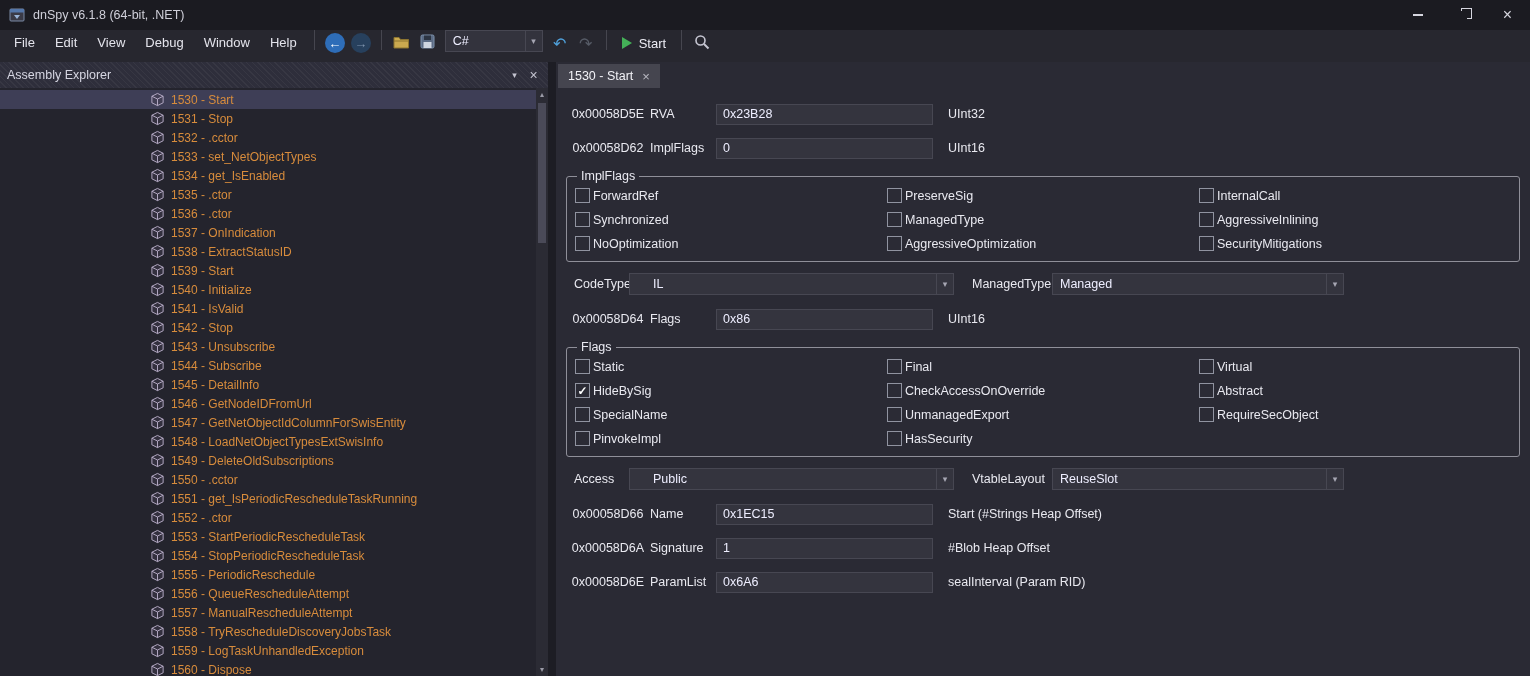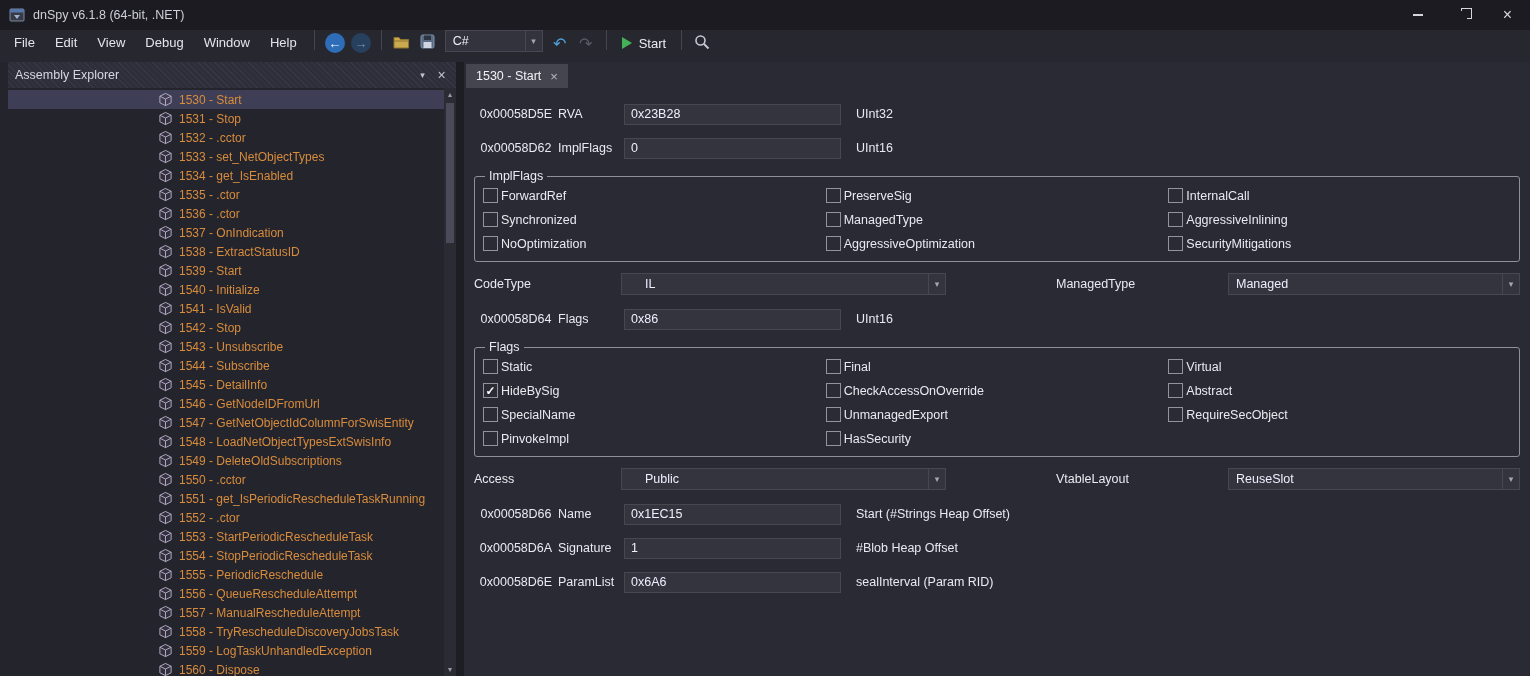--- a/index.html
+++ b/index.html
@@ -35,21 +35,21 @@
   .combo-toolbar .val { flex:1; display:flex; align-items:center; padding-left:7px; color:#eef; }
   .combo-toolbar .arr { width:17px; border-left:1px solid #474752; display:flex; align-items:center; justify-content:center; color:#a6a6b2; font-size:9px; }
   .undo-glyph { color:#4f9fd8; font-size:16px; }
   .redo-glyph { color:#565b66; font-size:16px; }
   .start-btn { display:flex; align-items:center; gap:7px; padding:0 8px; height:26px; }
   .play-tri { width:0; height:0; border-left:10px solid #44b158; border-top:6px solid transparent; border-bottom:6px solid transparent; }
   .start-label { font-size:13px; color:#ececf4; }
 
   
   .main { flex:1; display:flex; min-height:0; }
-  .left-panel { width:456px; flex:none; display:flex; flex-direction:column; background:#24242d;padding-left:8px; }
+  .left-panel { width:548px; flex:none; display:flex; flex-direction:column; background:#24242d; }
   .splitter { width:8px; flex:none; background:#1d1d24; }
   .right-panel { flex:1; display:flex; flex-direction:column; background:#2a2a34; min-width:0; }
 
   
   .panel-header { height:26px; flex:none; background:#2e2e3b;
     background-image:repeating-linear-gradient(45deg, rgba(255,255,255,0.045) 0 1px, transparent 1px 4px);
     display:flex; align-items:center; padding:0 5px 0 7px; font-size:12.5px; color:#d6d6e2; }
   .panel-header .hdr-title { flex:1; }
   .hdr-btn { width:19px; height:20px; display:flex; align-items:center; justify-content:center; color:#c3c3cf; }
   .hdr-caret { font-size:9px; }
@@ -76,21 +76,21 @@
   .textbox { width:217px; height:21px; flex:none; background:#34343e; border:1px solid #474752; color:#eef; font-size:12.5px; padding:8px 6px; font-family:inherit; outline:none; }
   .f-type { margin-left:15px; white-space:nowrap; }
 
   fieldset.group { border:1px solid #8f8f99; border-radius:3px; margin:2px 0 6px 0; padding:1px 8px 6px 8px; }
   fieldset.group legend { font-size:12.5px; color:#eaeaf2; padding:0 4px; margin-left:2px; }
   .cb-grid { display:grid; grid-template-columns:1fr 1fr 1fr; row-gap:1px; }
   .cb { display:flex; align-items:center; gap:3px; height:23px; cursor:default; }
   .cb-box { width:15px; height:15px; flex:none; border:1px solid #9093a0; background:#2b2b35; display:flex; align-items:center; justify-content:center; color:#fff; font-size:12px; line-height:1; }
   .cb.checked .cb-box::before { content:"✓"; font-weight:bold; }
 
-  .combo-row { display:flex; align-items:center; height:26px; margin:9px 0;justify-content:space-between; }
+  .combo-row { display:flex; align-items:center; height:26px; margin:9px 8px; }
   .cr-label1 { width:55px; flex:none; }
   .cr-label2 { width:80px; flex:none; margin-left:18px; }
   .combo { height:22px; background:#34343e; border:1px solid #474752; display:flex; align-items:stretch; flex:none; }
   .combo .val { flex:1; display:flex; align-items:center; padding:0 7px; color:#eef; }
   .combo .arr { width:17px; border-left:1px solid #474752; display:flex; align-items:center; justify-content:center; color:#a6a6b2; font-size:9px; }
   .combo.w310 { width:325px;padding-left:16px; }
   .combo.w292 { width:292px; }
 </style>
 </head>
 <body>

